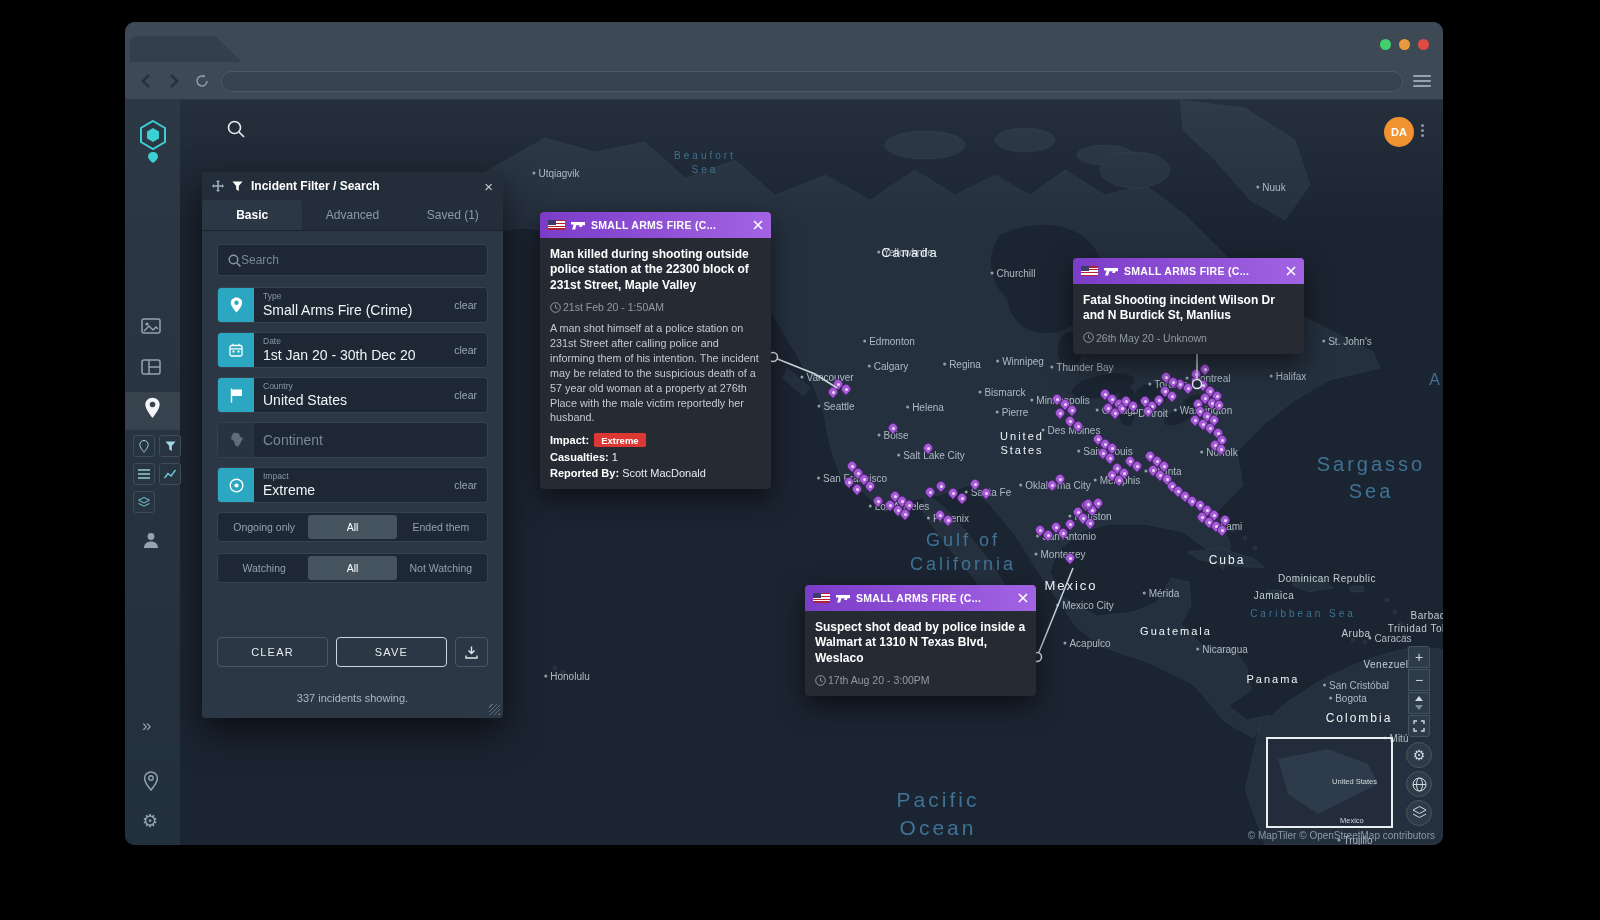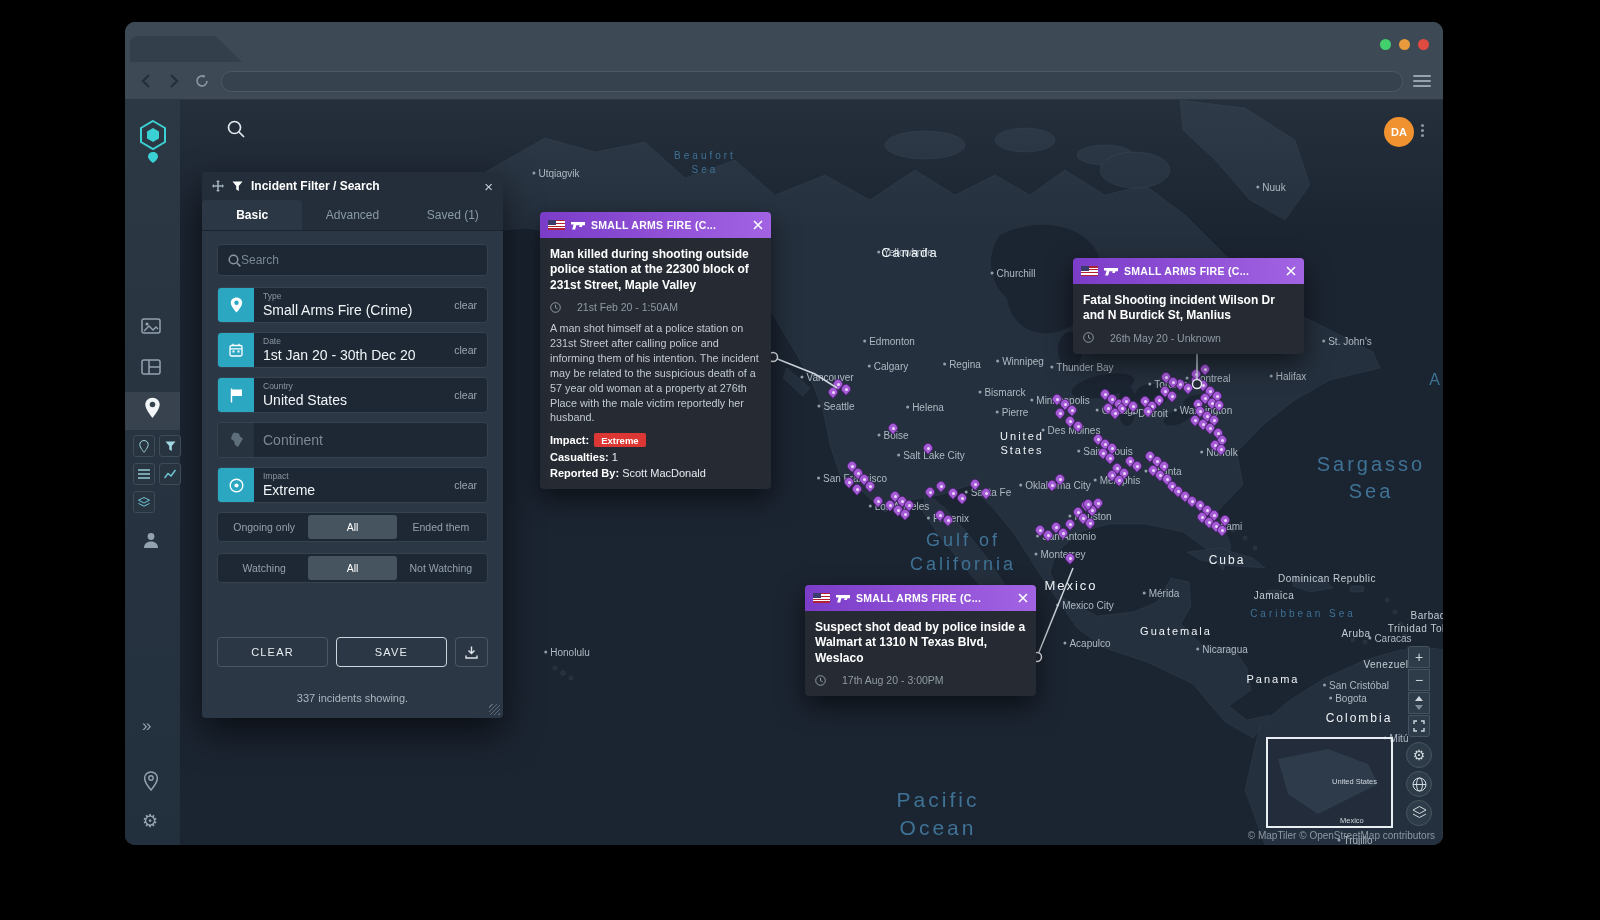--- a/index.html
+++ b/index.html
@@ -51,21 +51,21 @@
   .card1{left:415px;top:112px}.card2{left:948px;top:158px}.card3{left:680px;top:485px}
   .card-head{height:26px;background:linear-gradient(90deg,var(--purple1),var(--purple2));
              border-radius:4px 4px 0 0;display:flex;align-items:center;padding:0 8px;gap:6px}
   .flag{width:17px;height:10px;border-radius:1px;flex:none;position:relative;
         background:linear-gradient(#b22234 0 15%,#fff 15% 29%,#b22234 29% 43%,#fff 43% 57%,#b22234 57% 71%,#fff 71% 85%,#b22234 85% 100%)}
   .flag::after{content:"";position:absolute;left:0;top:0;width:8px;height:5px;background:#3c3b6e}
   .card-head-title{flex:1;color:#fff;font-weight:bold;font-size:10.5px;letter-spacing:.3px;white-space:nowrap;overflow:hidden}
   .card-close{color:#fff;cursor:pointer;display:flex}
   .card-body{padding:9px 10px 10px}
   .card-title{color:#fff;font-weight:bold;font-size:12px;line-height:1.28;margin-bottom:8px}
-  .card-time{display:flex;gap:16px;align-items:center;color:#8f9aa4;font-size:10.5px}
+  .card-time{display:flex;gap:2px;align-items:center;color:#8f9aa4;font-size:10.5px}
   .card-desc{font-size:10.8px;line-height:1.38;color:#c2cad1;margin:8px 0 8px}
   .card-meta{margin-top:4px;font-size:11px;color:#e6ebef}
   .card-meta b{color:#fff}
   .badge{display:inline-block;background:var(--red);color:#fff;font-size:9.5px;font-weight:bold;
          padding:1.5px 7px;border-radius:2px;margin-left:5px}
   
   .panel{position:absolute;left:77px;top:72px;width:301px;background:var(--panel);border-radius:4px;z-index:8;
          box-shadow:0 14px 36px rgba(0,0,0,.6)}
   .panel-head{height:28px;background:var(--panel-dark);border-radius:4px 4px 0 0;display:flex;align-items:center;
               padding:0 10px;gap:8px;color:#fff;font-size:12px;font-weight:bold}
@@ -246,21 +246,21 @@
             <div class="map-label city" style="left: 941px; top: 436px;">San Antonio</div>
             <div class="map-label city" style="left: 935px; top: 454px;">Monterrey</div>
             <div class="map-label city" style="left: 960px; top: 505px;">Mexico City</div>
             <div class="map-label city" style="left: 1036px; top: 493px;">Mérida</div>
             <div class="map-label city" style="left: 962px; top: 543px;">Acapulco</div>
             <div class="map-label city" style="left: 1265px; top: 538px;">Caracas</div>
             <div class="map-label city" style="left: 1097px; top: 549px;">Nicaragua</div>
             <div class="map-label city" style="left: 1223px; top: 598px;">Bogota</div>
             <div class="map-label city" style="left: 1231px; top: 585px;">San Cristóbal</div>
             <div class="map-label city" style="left: 1271px; top: 638px;">Mitú</div>
-            <div class="map-label city" style="left: 442px; top: 552px;">Honolulu</div>
+            <div class="map-label city" style="left: 442px; top: 576px;">Honolulu</div>
             <div class="map-label city" style="left: 1230px; top: 740px;">Trujillo</div>
             <div class="map-label region" style="left: 1202px; top: 478px;">Dominican Republic</div>
             <div class="map-label region" style="left: 1149px; top: 495px;">Jamaica</div>
             <div class="map-label region" style="left: 1231px; top: 533px;">Aruba</div>
             <div class="map-label region" style="left: 1309px; top: 515px;">Barbados</div>
             <div class="map-label region" style="left: 1302px; top: 528px;">Trinidad Tobago</div>
             <div class="map-label region" style="left: 1264px; top: 564px;">Venezuela</div>
             <div class="map-label country" style="left: 785px; top: 152px; font-size: 13px;">Canada</div>
             <div class="map-label country stacked" style="left: 897px; top: 344px; font-size: 11px;">United States</div>
             <div class="map-label country" style="left: 946px; top: 485px; font-size: 13px;">Mexico</div>

